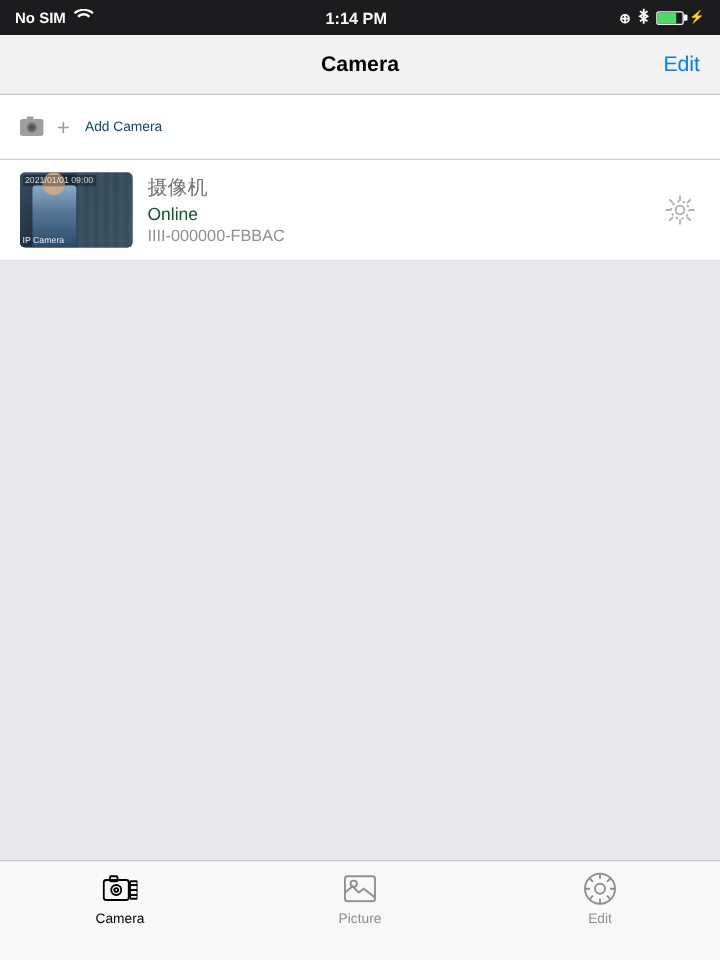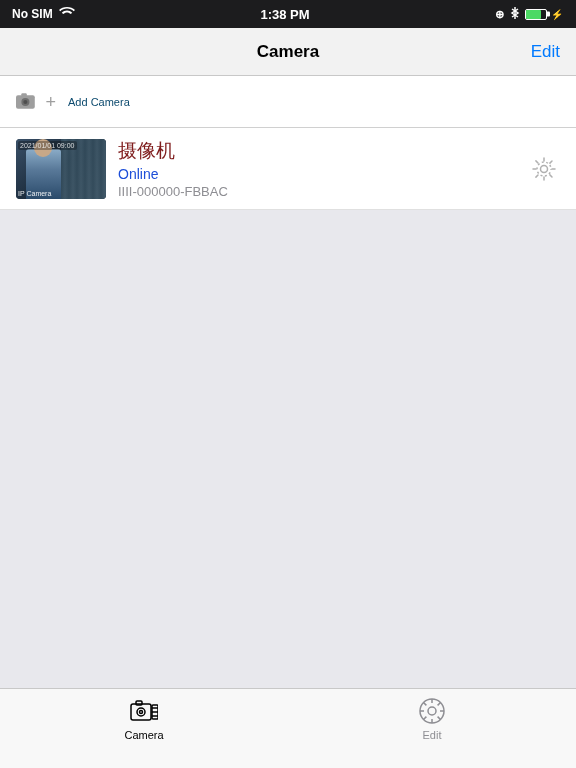--- a/index.html
+++ b/index.html
@@ -142,25 +142,25 @@
       padding: 1px 2px;
       border-radius: 2px;
     }
     .camera-label-bottom {
       position: absolute;
       bottom: 2px; left: 2px;
       font-size: 7px; color: rgba(255,255,255,0.9);
     }
     .camera-info { flex: 1; }
     .camera-name {
-      font-size: 19px; font-weight: 500; color: #7f1d1d;
+      font-size: 16px; font-weight: 500; color: #737373;
       margin-bottom: 2px;
     }
     .camera-status {
-      font-size: 14px; color: #1d4ed8;
+      font-size: 14px; color: #14532d;
       margin-bottom: 2px; font-weight: 500;
     }
     .camera-id {
       font-size: 13px; color: #8e8e93;
     }
     .camera-settings-btn {
       width: 32px; height: 32px;
       display: flex; align-items: center; justify-content: center;
       cursor: pointer;
     }
@@ -213,21 +213,21 @@
   <div class="status-left">
     <span>No SIM</span>
     <span class="wifi-icon">
       <svg width="16" height="12" viewBox="0 0 16 12" fill="white">
         <path d="M8 9.5a1.5 1.5 0 1 1 0 3 1.5 1.5 0 0 1 0-3z"></path>
         <path d="M4.2 7.1C5.3 6 6.6 5.4 8 5.4s2.7.6 3.8 1.7l1.4-1.4C11.7 4.2 9.9 3.4 8 3.4S4.3 4.2 2.8 5.7l1.4 1.4z" fill="white"></path>
         <path d="M1.3 4.2C3 2.5 5.4 1.5 8 1.5s5 1 6.7 2.7l1.3-1.3C14.1 1 11.2 0 8 0S1.9 1 0 2.9l1.3 1.3z" fill="white"></path>
       </svg>
     </span>
   </div>
-  <div class="status-center">1:38 PM</div>
+  <div class="status-center">1:14 PM</div>
   <div class="status-right">
 
     <span style="font-size:11px; color:white;">⊕</span>
 
     <span>
       <svg width="10" height="14" viewBox="0 0 10 14" fill="none" stroke="white" stroke-width="1.5">
         <path d="M2 3l6 4-6 4M8 3l-6 4 6 4" stroke-width="1.5"></path>
         <line x1="5" y1="1" x2="5" y2="13"></line>
       </svg>
     </span>
@@ -306,20 +306,30 @@
 
         <rect x="22" y="5" width="6" height="14" rx="1"></rect>
         <line x1="22" y1="8" x2="28" y2="8"></line>
         <line x1="22" y1="12" x2="28" y2="12"></line>
         <line x1="22" y1="16" x2="28" y2="16"></line>
       </svg>
     </div>
     <span class="tab-label">Camera</span>
   </div>
 
+  <div class="tab-item tab-inactive">
+    <div class="tab-icon">
+      <svg width="26" height="22" viewBox="0 0 26 22" fill="none" stroke="#8e8e93" stroke-width="1.5">
+        <rect x="1" y="1" width="24" height="20" rx="2"></rect>
+        <circle cx="8" cy="7" r="2.5"></circle>
+        <path d="M1 14l6-5 5 5 4-3 9 7"></path>
+      </svg>
+    </div>
+    <span class="tab-label">Picture</span>
+  </div>
 
   <div class="tab-item tab-inactive">
     <div class="tab-icon">
       <svg width="28" height="28" viewBox="0 0 28 28" fill="none" stroke="#8e8e93" stroke-width="1.5">
         <circle cx="14" cy="14" r="12"></circle>
         <circle cx="14" cy="14" r="4"></circle>
         <line x1="14" y1="2" x2="14" y2="6"></line>
         <line x1="14" y1="22" x2="14" y2="26"></line>
         <line x1="2" y1="14" x2="6" y2="14"></line>
         <line x1="22" y1="14" x2="26" y2="14"></line>

